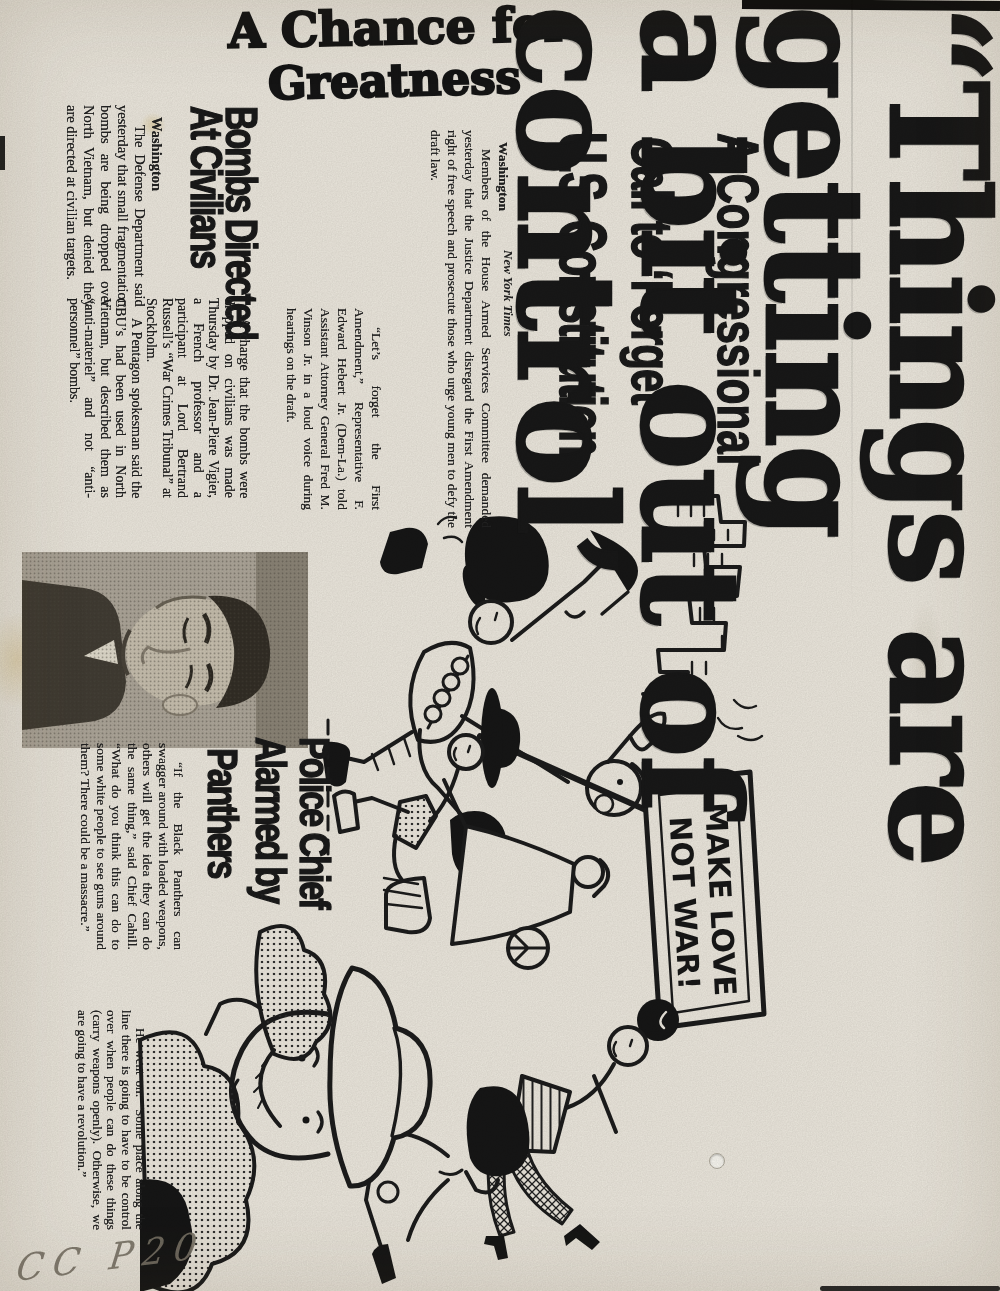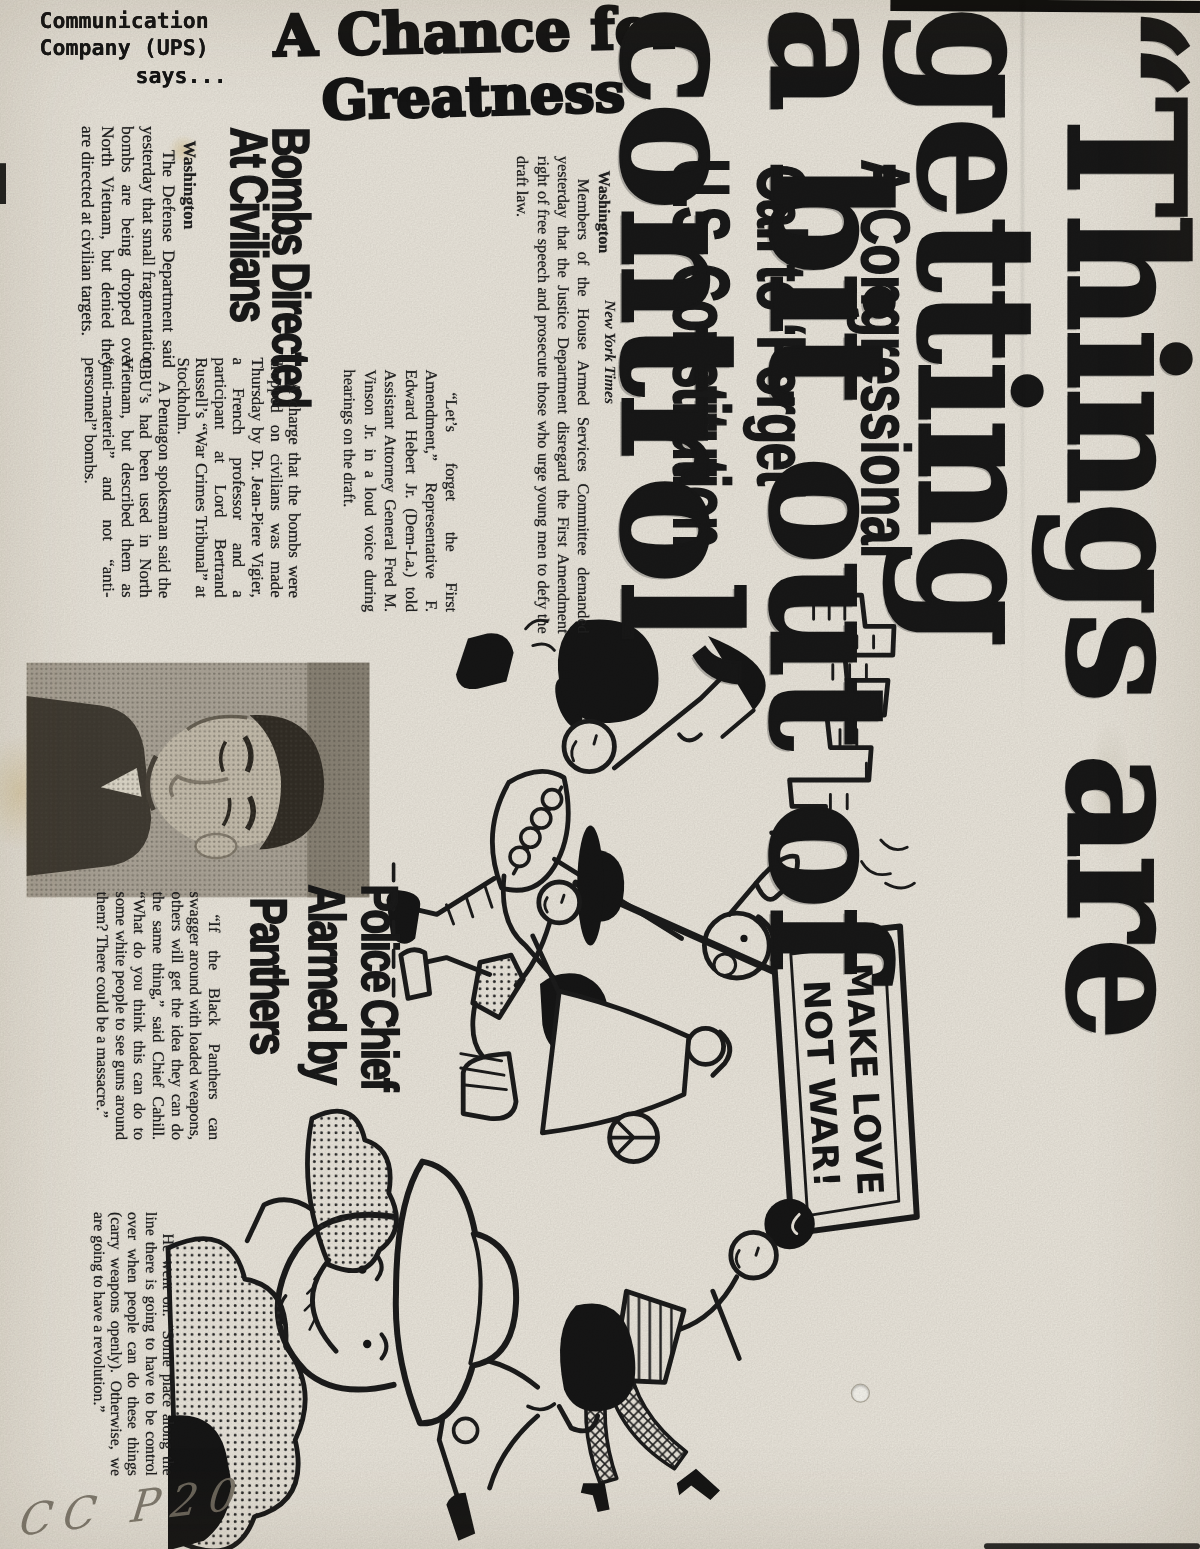--- a/index.html
+++ b/index.html
@@ -197,25 +197,20 @@
 
       <g>
         <path d="M560 640 q-24 -52 26 -64 q6 -38 56 -34 q36 -28 78 -8 q52 -12 64 34 q44 16 20 64 Z" fill="url(#dots)" stroke-width="4"></path>
         <path d="M700 640 q-6 -44 40 -50 q40 -10 64 20 l8 30 Z" fill="#161616" stroke="none"></path>
         <path d="M452 520 q-18 -36 18 -44 q8 -26 44 -20 q30 -16 48 8 q26 10 12 42 q-62 26 -122 14 Z" fill="url(#dots)" stroke-width="4"></path>
         <path stroke-width="3" stroke-dasharray="14 10" d="M240 452 h140"></path>
       </g>
     </g>
   </svg>
 
-  <div class="stamp" style="left:33px;top:6px;">
-    <div>Communication</div>
-    <div>Company (UPS)</div>
-    <div style="padding-left:80px;">says...</div>
-  </div>
 
   <div class="banner" style="left:228px;top:0px;font-size:47px;transform:rotate(-1.2deg);">A Chance for</div>
   <div class="banner" style="left:268px;top:54px;font-size:45px;transform:rotate(-1.5deg);">Greatness</div>
 
   <div class="vh" style="left:705px;top:133px;font-size:42px;transform:scaleX(1.35);letter-spacing:0px;">A Congressional</div>
   <div class="vh" style="left:618px;top:137px;font-size:42px;transform:scaleX(1.35);letter-spacing:-1px;">Call to ‘Forget’</div>
   <div class="vh" style="left:545px;top:132px;font-size:44px;transform:scaleX(1.5);letter-spacing:-2px;">U.S. Constitution</div>
   <div class="nyt" style="left:500px;top:250px;height:110px;">New York Times</div>
 
   <div class="vcol" style="left:400px;top:130px;width:112px;height:398px;font-size:13.5px;line-height:17px;">

